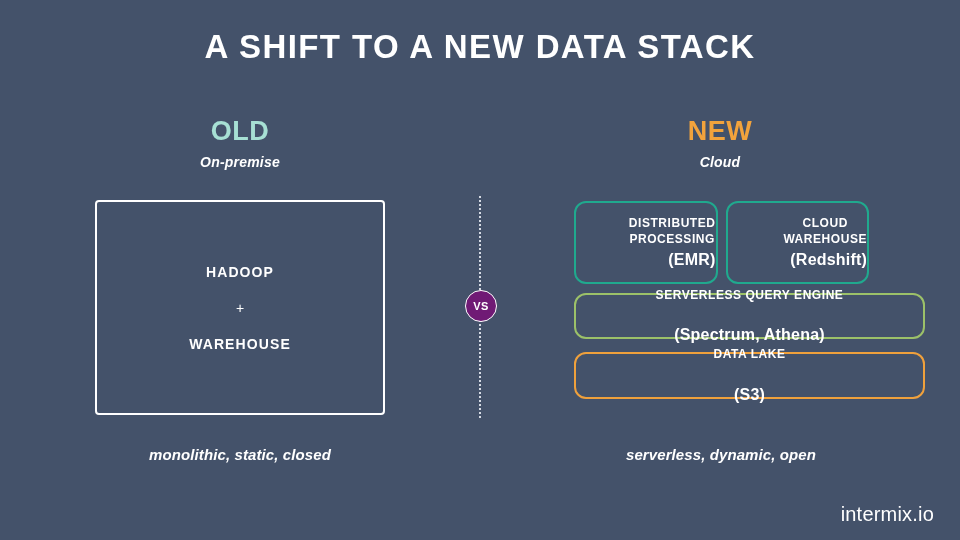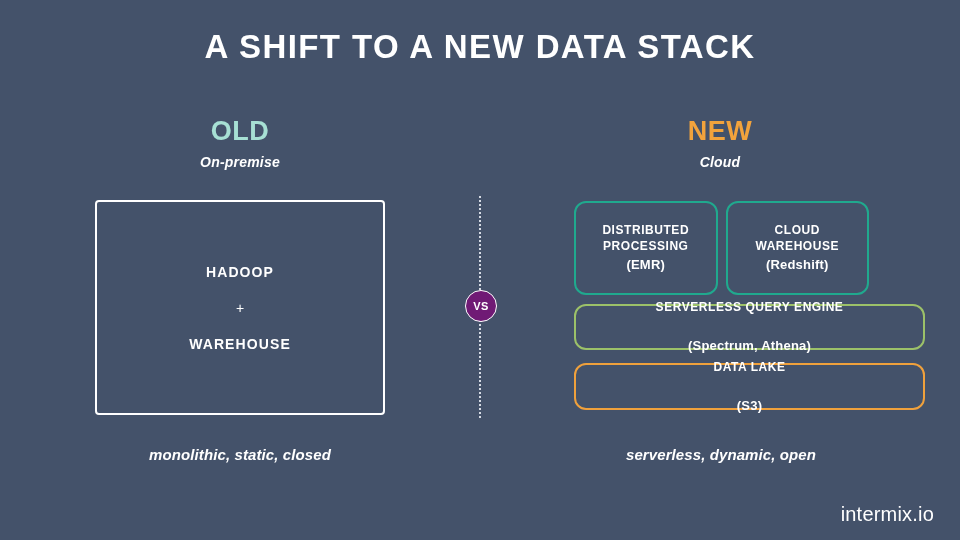--- a/index.html
+++ b/index.html
@@ -147,31 +147,31 @@
     background: transparent;
   }
   .nbox .nbox-title {
     font-size: 12px;
     font-weight: 700;
     letter-spacing: 0.55px;
     line-height: 1.32;
   }
   .nbox .nbox-sub {
     margin-top: 2px;
-    font-size: 13px;
+    font-size: 16px;
     font-weight: 600;
     letter-spacing: 0.2px;
     line-height: 1.2;
   }
 
   .nbox.teal { border: 2.4px solid #20a98e; }
   .nbox.lime { border: 2.2px solid #9cc169; }
   .nbox.orange { border: 2.4px solid #f0a13c; }
 
-  .nbox.half { width: 143.5px; height: 94px; }
+  .nbox.half { width: 143.5px; height: 83px; align-items: flex-end; }
   .nbox.full { width: 351px; height: 46px; margin-top: 9px; gap: 20px; }
   .nbox.full.last { margin-top: 13px; height: 47px; }
 
   
   .caption {
     position: absolute;
     top: 446px;
     width: 300px;
     text-align: center;
     color: #ffffff;

